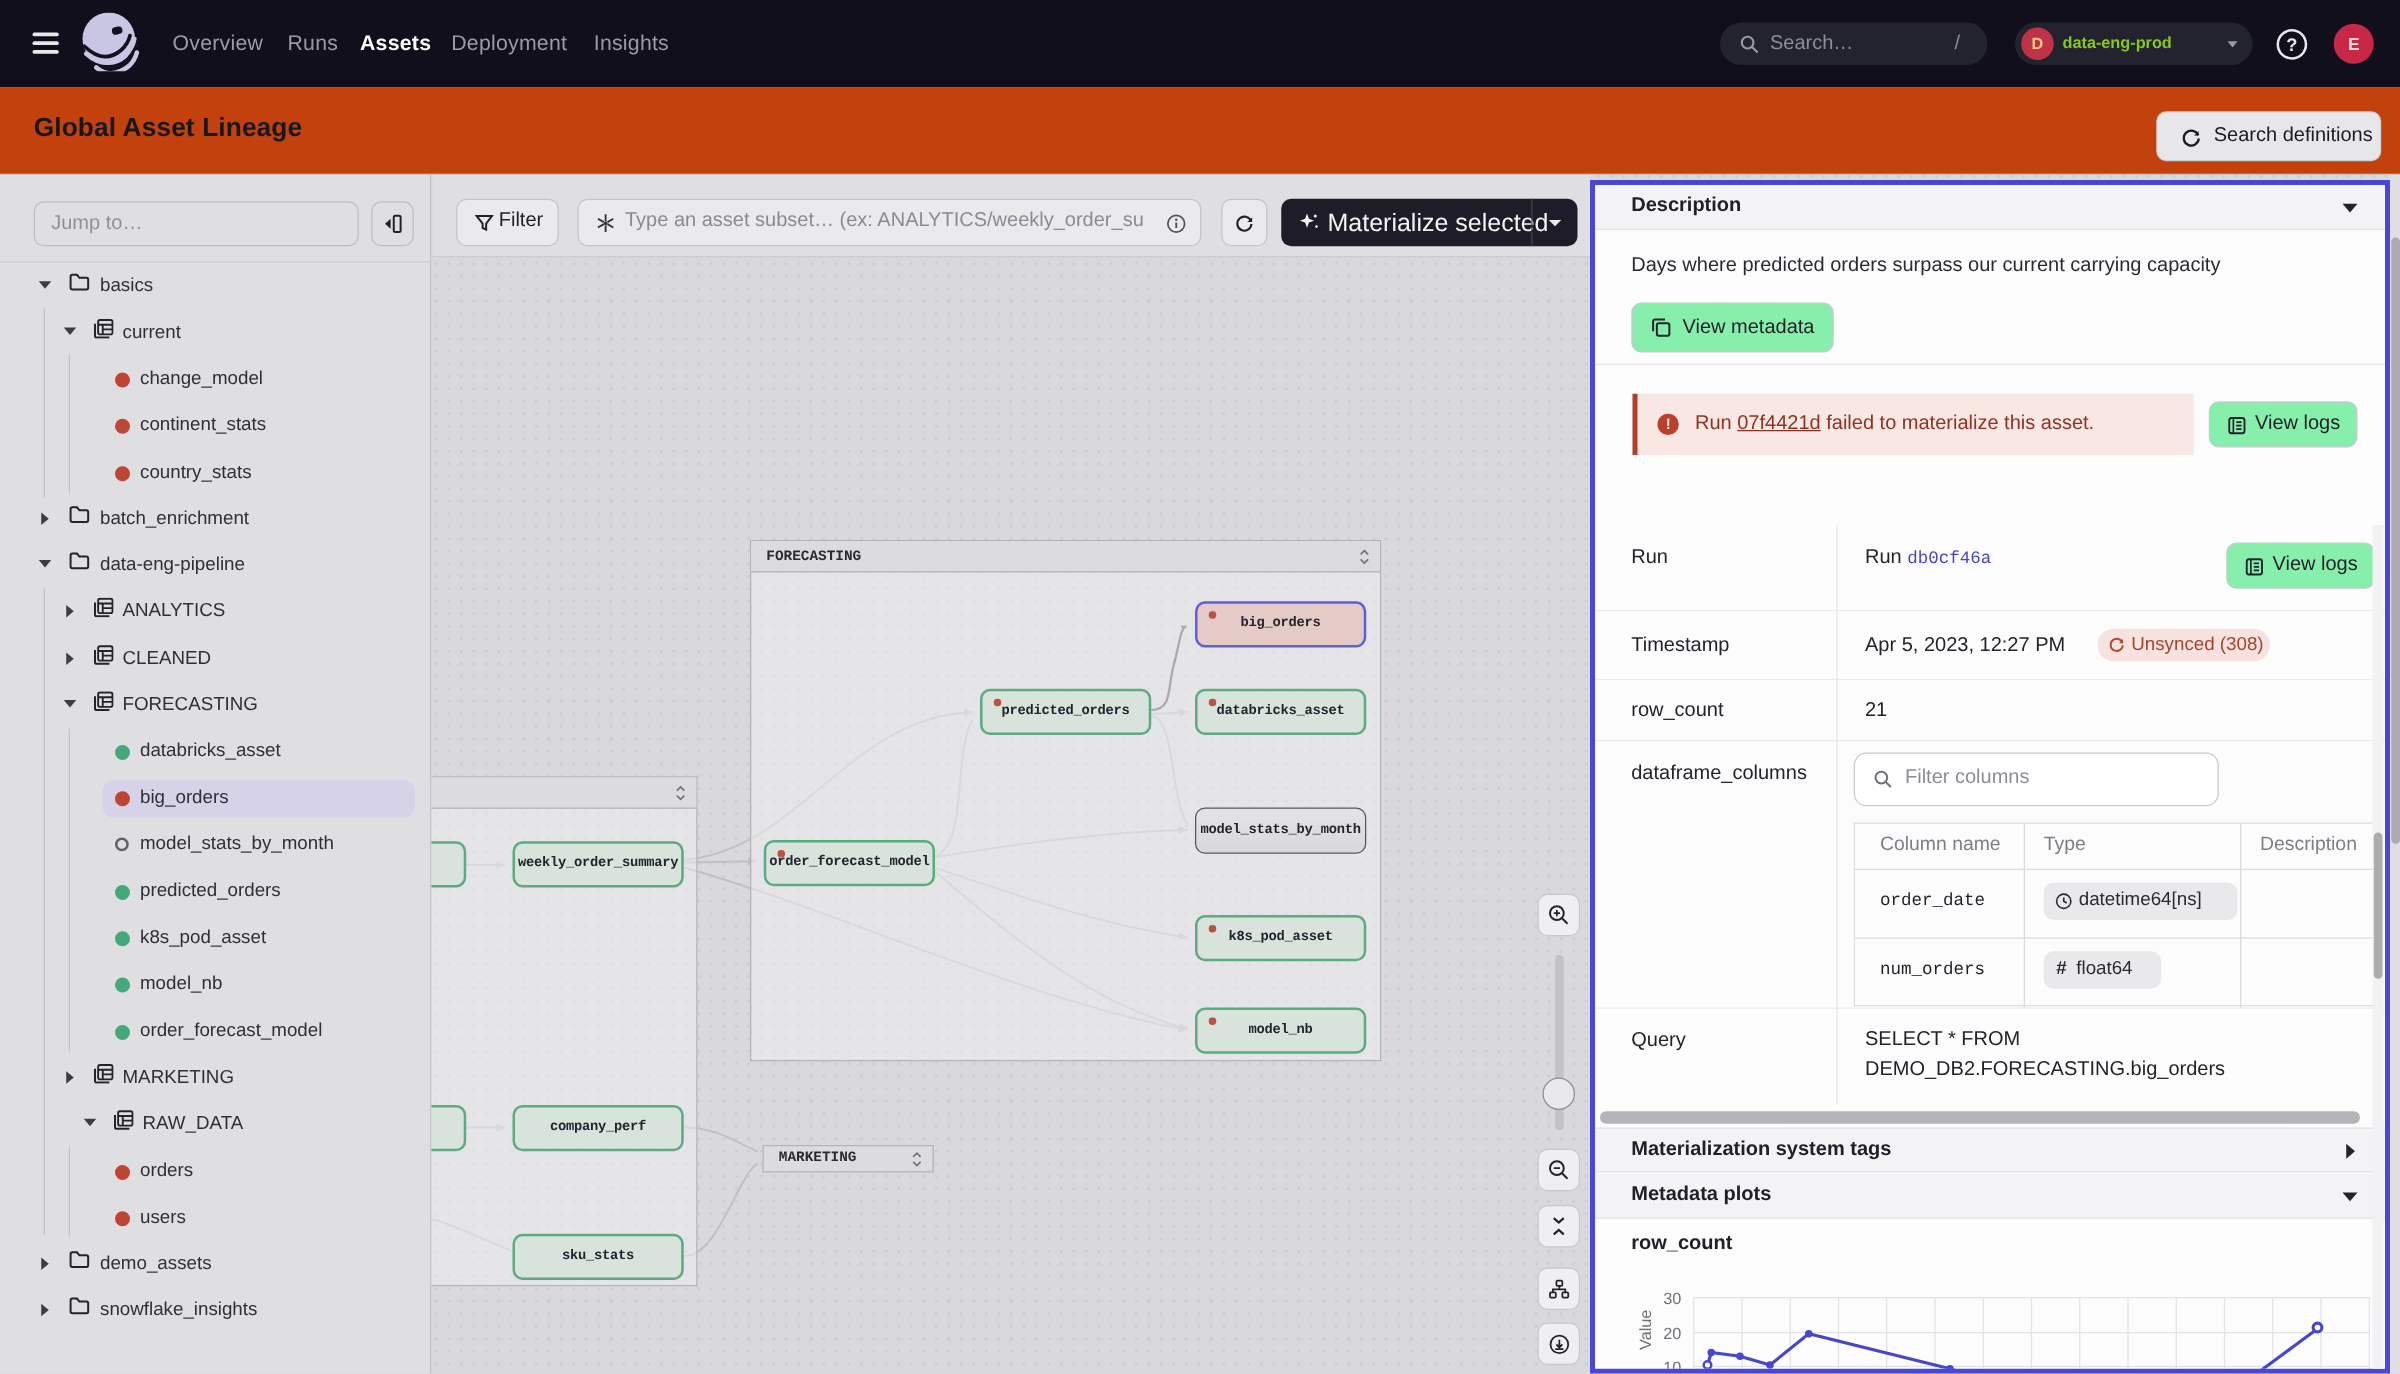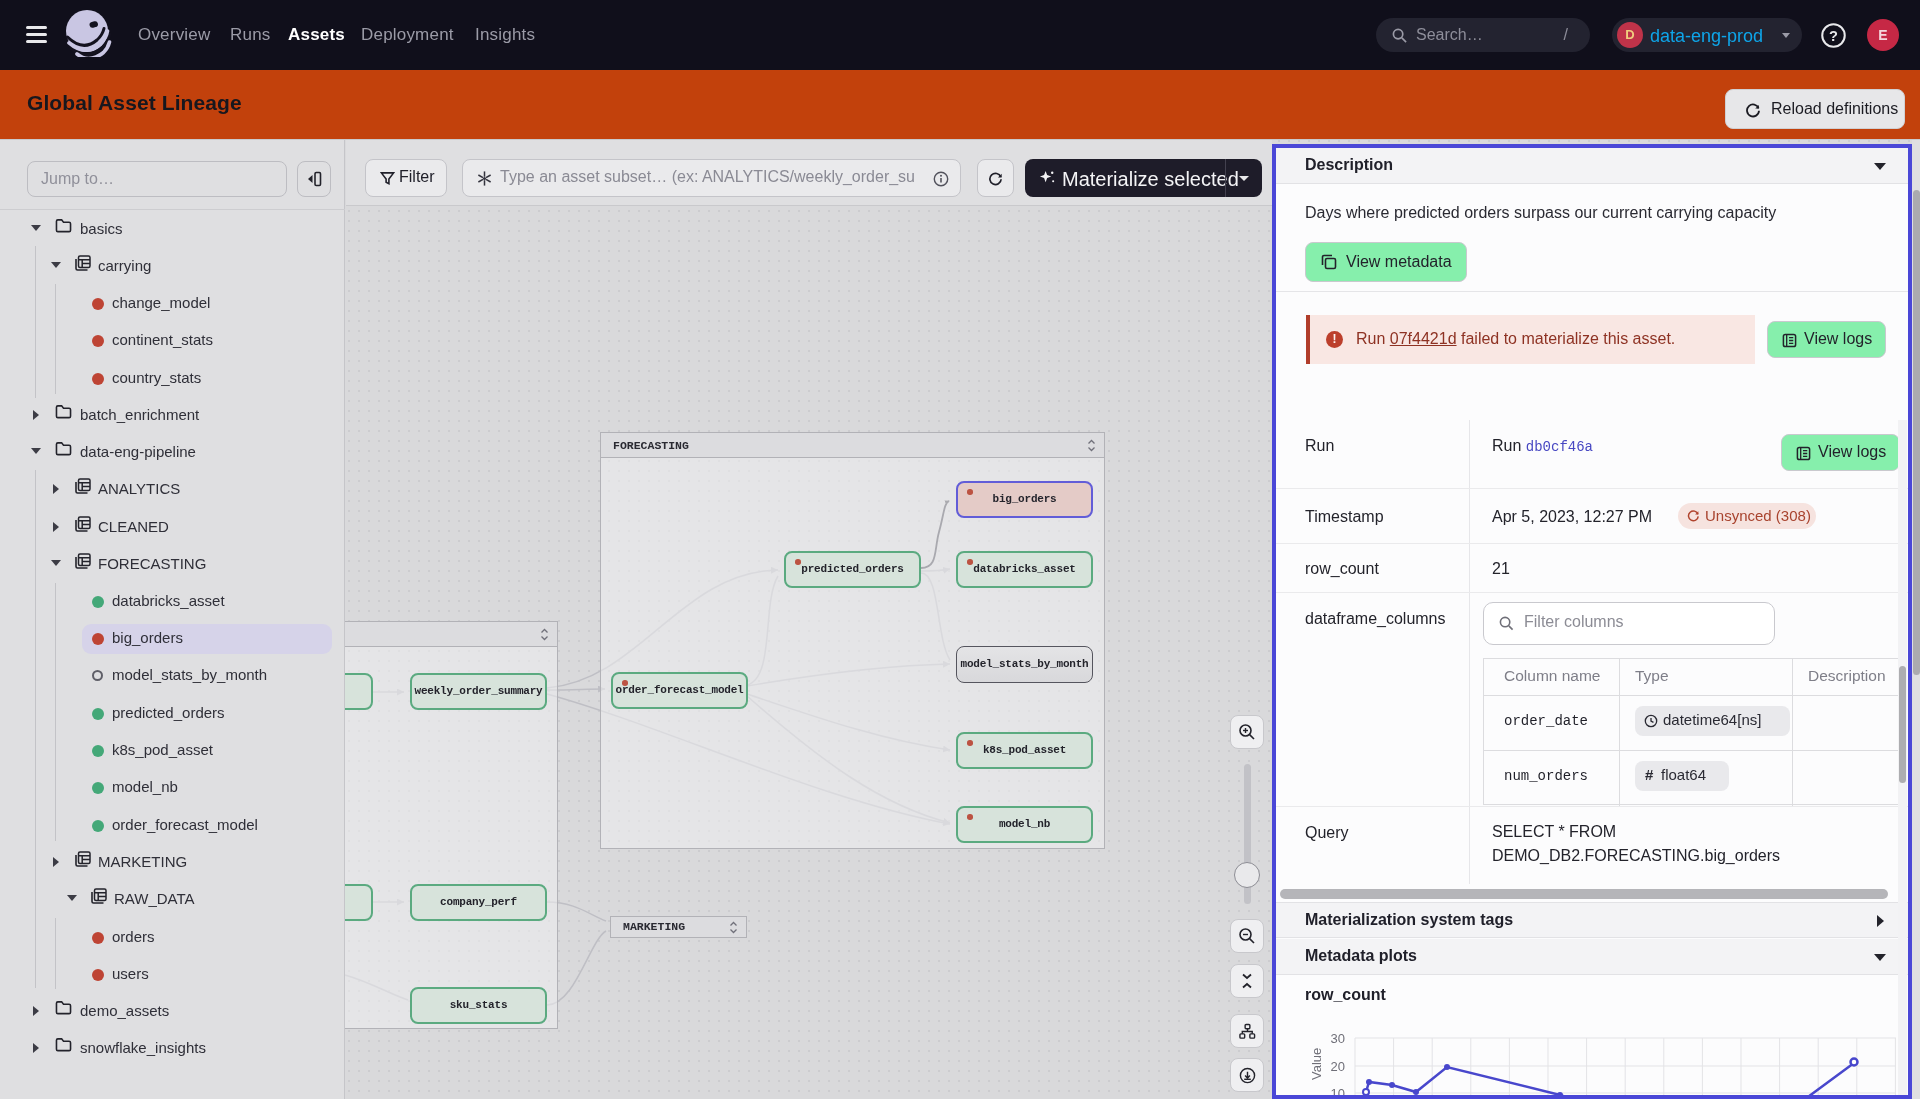--- a/index.html
+++ b/index.html
@@ -13,21 +13,21 @@
 #nav .link { position:absolute; top:0; line-height:70px; font-size:17px; color:#9B9BA7; letter-spacing:.2px; }
 #nav .link.active { color:#FFFFFF; font-weight:bold; }
 #burger { position:absolute; left:26px; top:26px; width:21px; height:18px; }
 #burger div { height:2.6px; background:#E9E9EC; border-radius:2px; margin-bottom:4.4px; }
 #logo { position:absolute; left:65px; top:10px; }
 #search { position:absolute; left:1376px; top:18px; width:214px; height:34px; background:#232330; border-radius:17px; color:#8E8E9A; font-size:16px; }
 #search .stxt { position:absolute; left:40px; top:8px; }
 #search .slash { position:absolute; right:22px; top:8px; }
 #wspill { position:absolute; left:1612px; top:18px; width:190px; height:34px; background:#232330; border-radius:17px; }
 #wspill .dcirc { position:absolute; left:5px; top:4px; width:26px; height:26px; border-radius:50%; background:#BF3349; color:#F0CD7E; font-size:13px; font-weight:bold; text-align:center; line-height:26px; }
-#wspill .wtxt { position:absolute; left:38px; top:8px; color:#0ea5e9; font-size:18px; font-weight:normal; }
+#wspill .wtxt { position:absolute; left:38px; top:8px; color:#84cc16; font-size:13px; font-weight:bold; }
 #wspill .wcaret { position:absolute; right:12px; top:15px; width:0; height:0; border-left:4.5px solid transparent; border-right:4.5px solid transparent; border-top:5px solid #9B9BA7; }
 #avatarE { position:absolute; left:1867px; top:19px; width:32px; height:32px; border-radius:50%; background:#C62845; color:#F4D5DC; font-weight:bold; font-size:14px; text-align:center; line-height:32px; }
 
 
 #hstrip { position:absolute; left:0; top:70px; width:1920px; height:70px; background:#c2410c; border-bottom:1px solid #C9C9CC; }
 #hstrip h1 { position:absolute; left:27px; top:21px; font-size:21px; color:#17171E; letter-spacing:.1px; }
 #reloadbtn { position:absolute; left:1725px; top:19px; width:180px; height:40px; background:#E7E7E9; border:1px solid #D0D0D3; border-radius:8px; font-size:16px; color:#1B1B22; }
 #reloadbtn span { position:absolute; left:45px; top:10px; }
 
 
@@ -202,21 +202,21 @@
   <div id="avatarE">E</div>
 </div>
 
 <div id="hstrip">
   <h1>Global Asset Lineage</h1>
   <div id="reloadbtn">
     <svg width="16" height="16" viewBox="0 0 16 16" style="position:absolute;left:19px;top:12px">
           <path d="M13.6,6.3 A6,6 0 1 0 14,8.8" fill="none" stroke="#1B1B22" stroke-width="1.8"></path>
           <path d="M14.2,2.6 L14.2,6.6 L10.2,6.6" fill="#1B1B22" stroke="none" transform="scale(0.9) translate(1.2,0.6)"></path>
         </svg>
-    <span>Reload definitions</span>
+    <span>Search definitions</span>
   </div>
 </div>
 
 <div id="sidebar">
   <div id="jumpwrap">
     <div id="jumpinput">
           <span>Jump to…</span>
         </div>
     <div id="collapsebtn">
       <svg width="16" height="16" viewBox="0 0 16 16" style="position:absolute;left:8px;top:9px">
@@ -233,21 +233,21 @@
           </svg>
           <span class="txt" style="left:80px">basics</span>
         </div>
   <div class="trow" style="left:0;top:112px;width:345px">
           <span class="caret-d" style="left:51px;top:10px"></span>
           <svg class="abs" style="left:75px;top:3px" width="16" height="16" viewBox="0 0 16 16" fill="none" stroke="#23232B" stroke-width="1.5">
             <rect x="3.5" y="1" width="11.5" height="11.5" rx="1.5"></rect>
             <path d="M3.5,4.8 h11.5 M7.2,4.8 v7.7 M7.2,8.5 h7.8"></path>
             <path d="M1,4 v9.5 a1.5,1.5 0 0 0 1.5,1.5 h10" stroke-width="1.6"></path>
           </svg>
-          <span class="txt" style="left:98px">carrying</span>
+          <span class="txt" style="left:98px">current</span>
         </div>
   <div class="trow" style="left:0;top:149px;width:345px">
           <span class="dot red" style="left:92px;top:9px"></span>
           <span class="txt" style="left:112px">change_model</span>
         </div>
   <div class="trow" style="left:0;top:186px;width:345px">
           <span class="dot red" style="left:92px;top:9px"></span>
           <span class="txt" style="left:112px">continent_stats</span>
         </div>
   <div class="trow" style="left:0;top:224px;width:345px">

